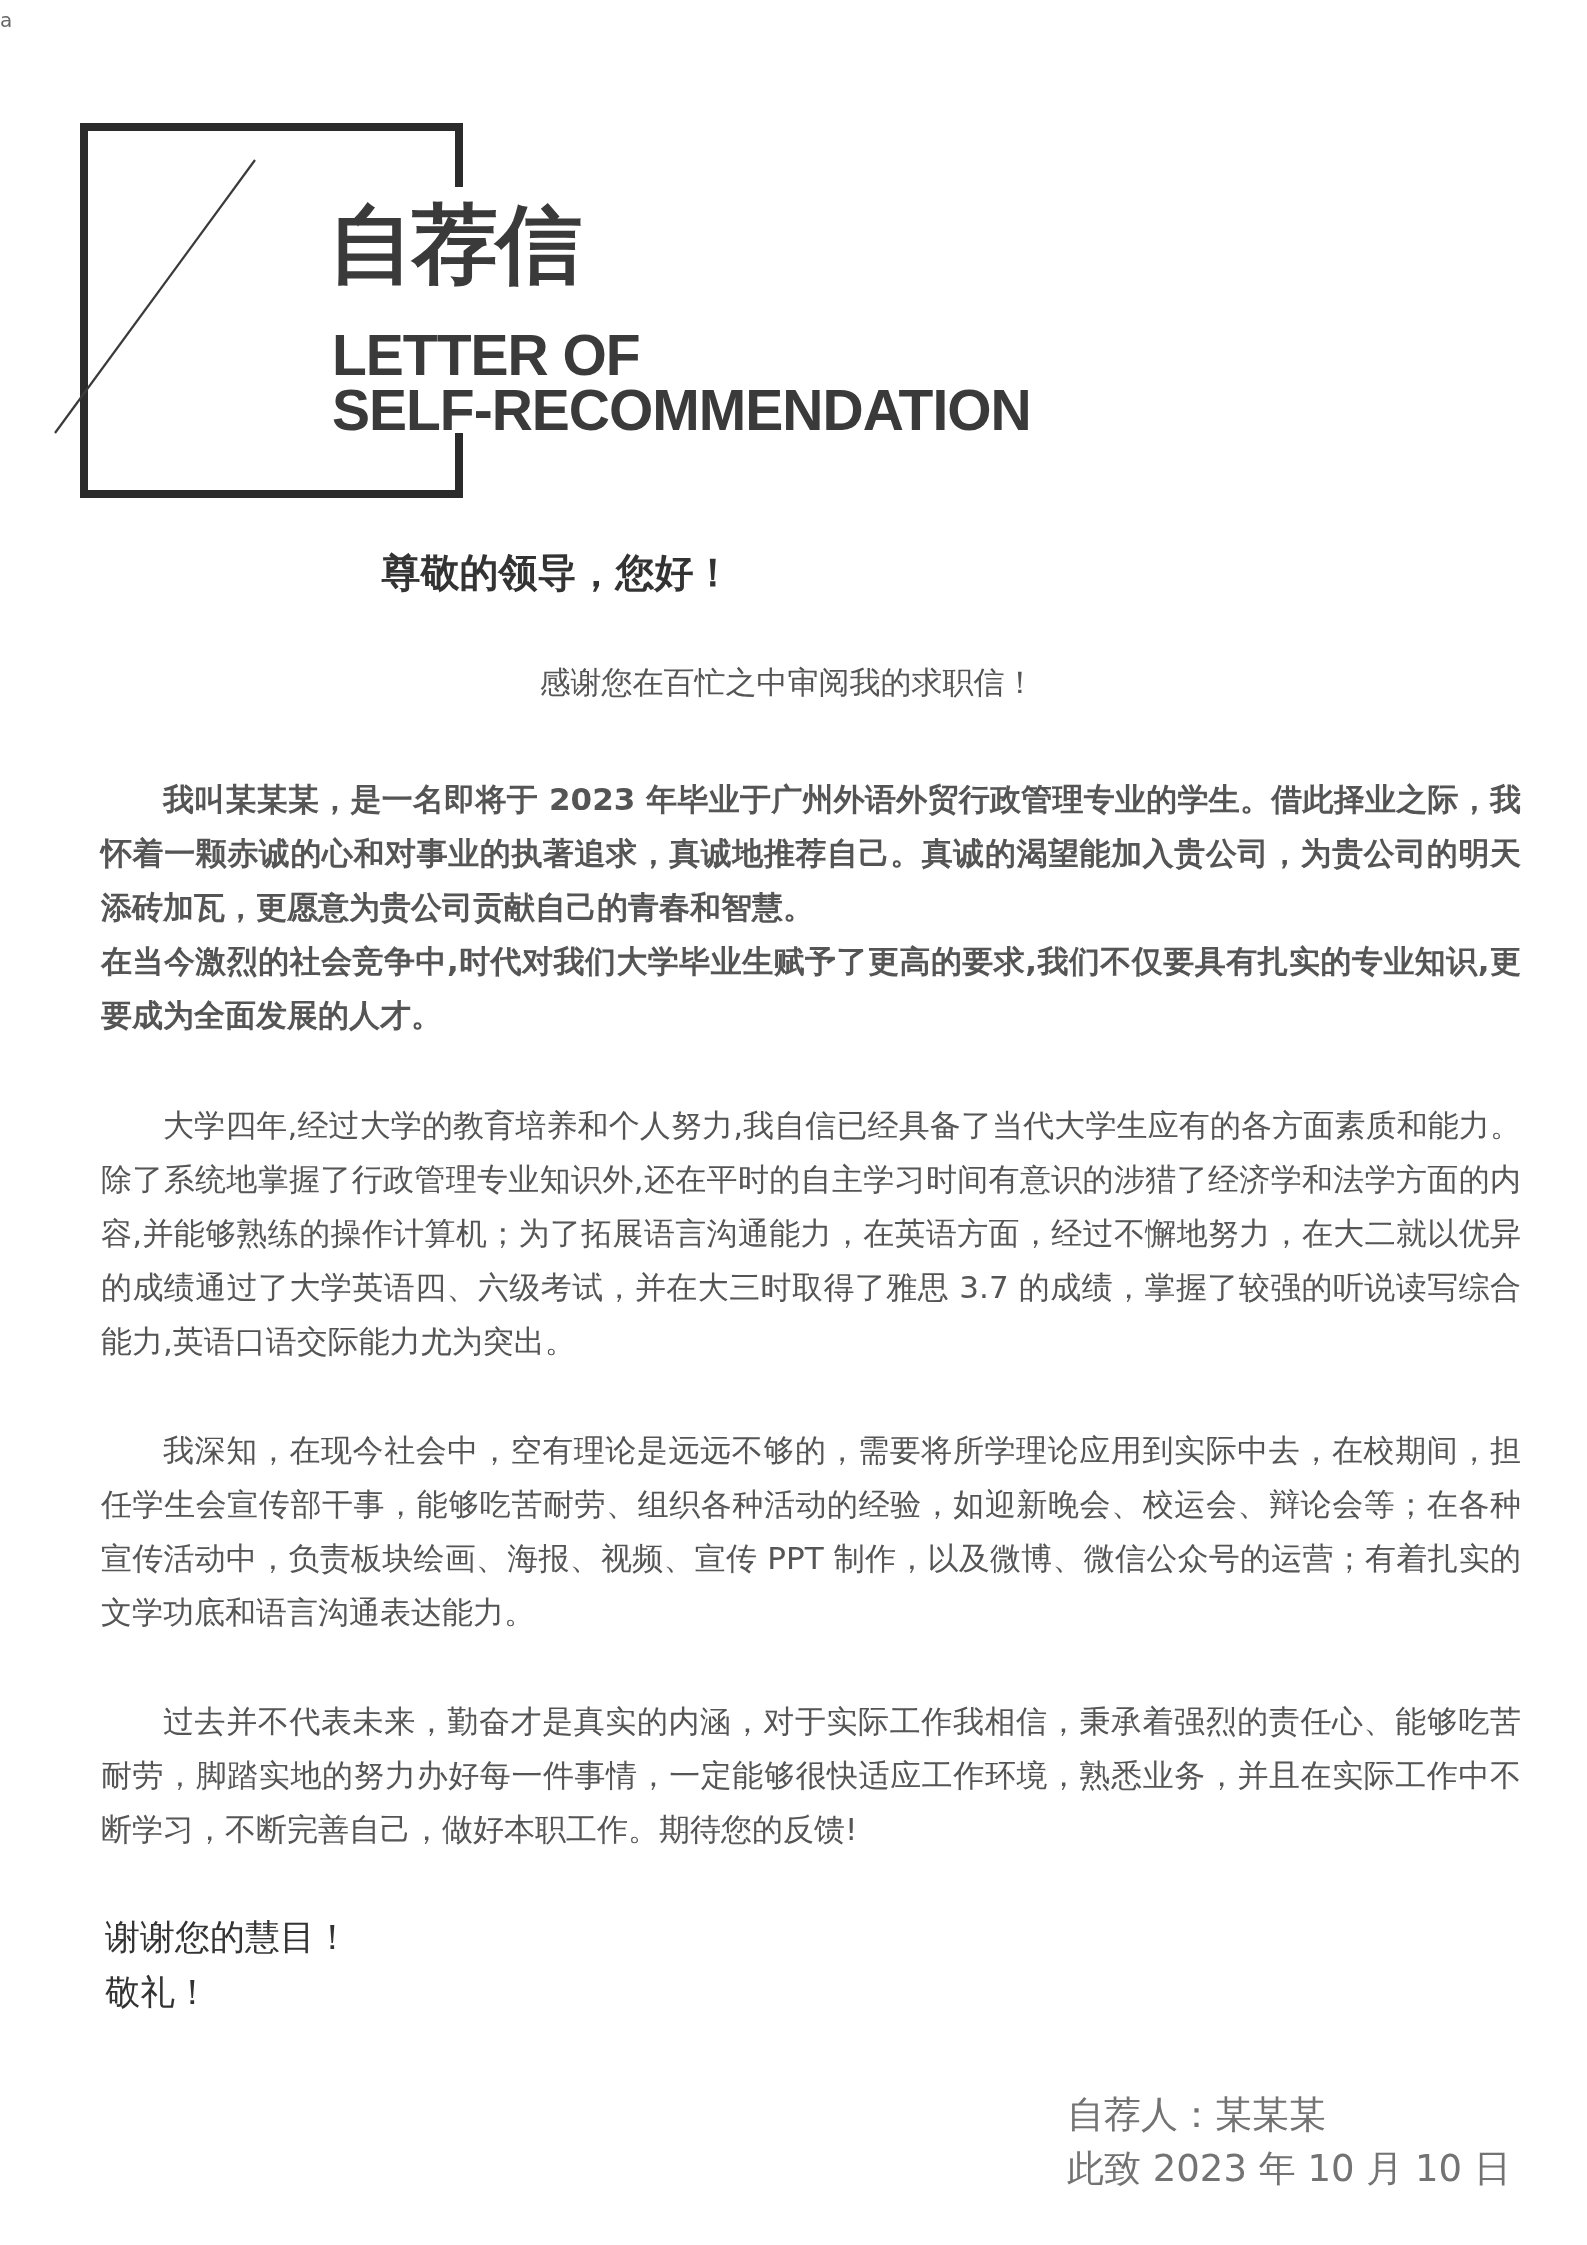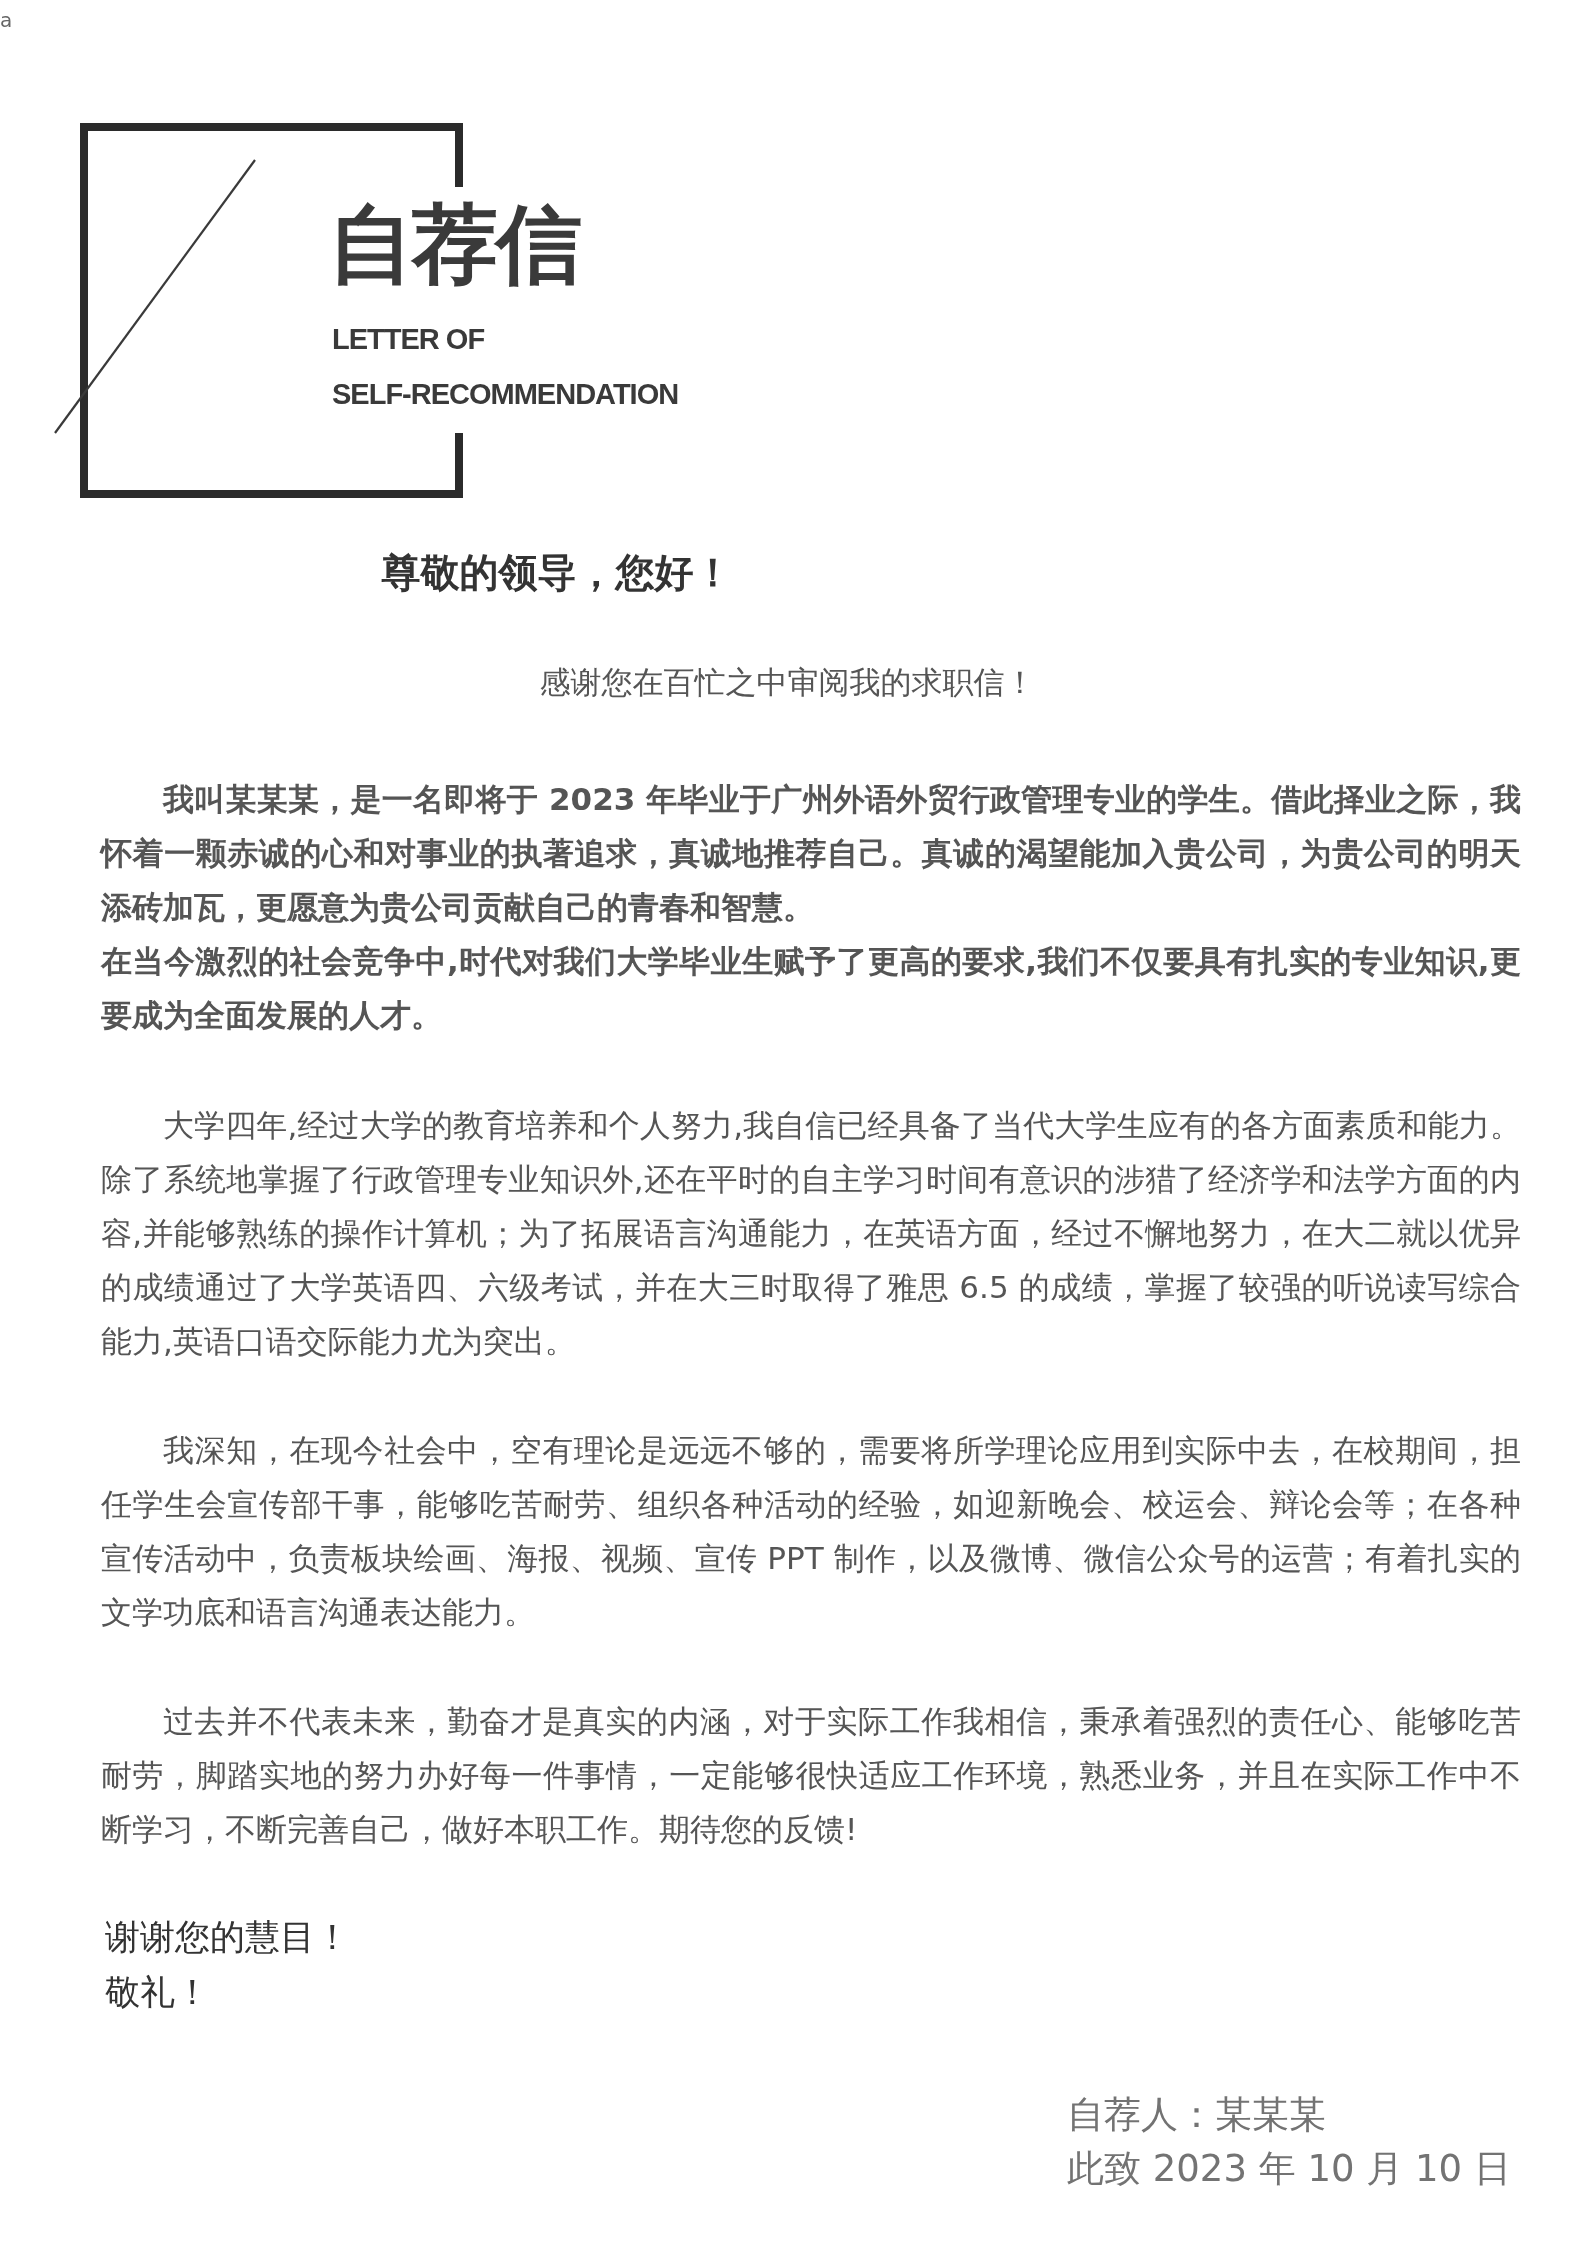--- a/index.html
+++ b/index.html
@@ -20,22 +20,22 @@
     .frame-right-bottom { position: absolute; left: 455px; top: 433px; width: 8px; height: 65px; background: #2b2b2b; }
     .diag { position: absolute; left: 0; top: 0; width: 600px; height: 520px; }
 
     .title-cn {
       position: absolute; left: 328px; top: 194px;
       font-size: 86px; font-weight: bold; color: #3a3a3a; letter-spacing: -2px;
       line-height: 100px; white-space: nowrap;
       font-family: "DejaVu Sans", "Liberation Sans", sans-serif;
     }
     .title-en {
-      position: absolute; left: 332px; top: 312px;
-      font-size: 29px; font-weight: bold; color: #3a3a3a; line-height: 55px;
+      position: absolute; left: 332px; top: 328px;
+      font-size: 57px; font-weight: bold; color: #3a3a3a; line-height: 55px;
       letter-spacing: -1px; white-space: nowrap;
       font-family: "Liberation Sans", "DejaVu Sans", sans-serif;
     }
 
     .greeting {
       position: absolute; left: 0; width: 1288px; top: 548px; text-align: center;
       font-size: 39px; font-weight: bold; color: #333; line-height: 50px;
       padding-left: 0;
     }
     .greeting span { position: relative; left: -87px; }
@@ -93,21 +93,21 @@
 </div>
 
 <div class="greeting"><span>尊敬的领导，您好！</span></div>
 <div class="thanks-line"><span>感谢您在百忙之中审阅我的求职信！</span></div>
 
 <div class="body-block" id="p1">
   <p class="para">我叫某某某，是一名即将于 2023 年毕业于广州外语外贸行政管理专业的学生。借此择业之际，我怀着一颗赤诚的心和对事业的执著追求，真诚地推荐自己。真诚的渴望能加入贵公司，为贵公司的明天添砖加瓦，更愿意为贵公司贡献自己的青春和智慧。</p>
   <p class="para noindent">在当今激烈的社会竞争中,时代对我们大学毕业生赋予了更高的要求,我们不仅要具有扎实的专业知识,更要成为全面发展的人才。</p>
 </div>
 <div class="body-block" id="p2">
-  <p class="para">大学四年,经过大学的教育培养和个人努力,我自信已经具备了当代大学生应有的各方面素质和能力。除了系统地掌握了行政管理专业知识外,还在平时的自主学习时间有意识的涉猎了经济学和法学方面的内容,并能够熟练的操作计算机；为了拓展语言沟通能力，在英语方面，经过不懈地努力，在大二就以优异的成绩通过了大学英语四、六级考试，并在大三时取得了雅思 6.5 的成绩，掌握了较强的听说读写综合能力,英语口语交际能力尤为突出。</p>
+  <p class="para">大学四年,经过大学的教育培养和个人努力,我自信已经具备了当代大学生应有的各方面素质和能力。除了系统地掌握了行政管理专业知识外,还在平时的自主学习时间有意识的涉猎了经济学和法学方面的内容,并能够熟练的操作计算机；为了拓展语言沟通能力，在英语方面，经过不懈地努力，在大二就以优异的成绩通过了大学英语四、六级考试，并在大三时取得了雅思 3.7 的成绩，掌握了较强的听说读写综合能力,英语口语交际能力尤为突出。</p>
 </div>
 <div class="body-block" id="p3">
   <p class="para">我深知，在现今社会中，空有理论是远远不够的，需要将所学理论应用到实际中去，在校期间，担任学生会宣传部干事，能够吃苦耐劳、组织各种活动的经验，如迎新晚会、校运会、辩论会等；在各种宣传活动中，负责板块绘画、海报、视频、宣传 PPT 制作，以及微博、微信公众号的运营；有着扎实的文学功底和语言沟通表达能力。</p>
 </div>
 <div class="body-block" id="p4">
   <p class="para">过去并不代表未来，勤奋才是真实的内涵，对于实际工作我相信，秉承着强烈的责任心、能够吃苦耐劳，脚踏实地的努力办好每一件事情，一定能够很快适应工作环境，熟悉业务，并且在实际工作中不断学习，不断完善自己，做好本职工作。期待您的反馈!</p>
 </div>
 
 <div class="closing">
   <div>谢谢您的慧目！</div>

